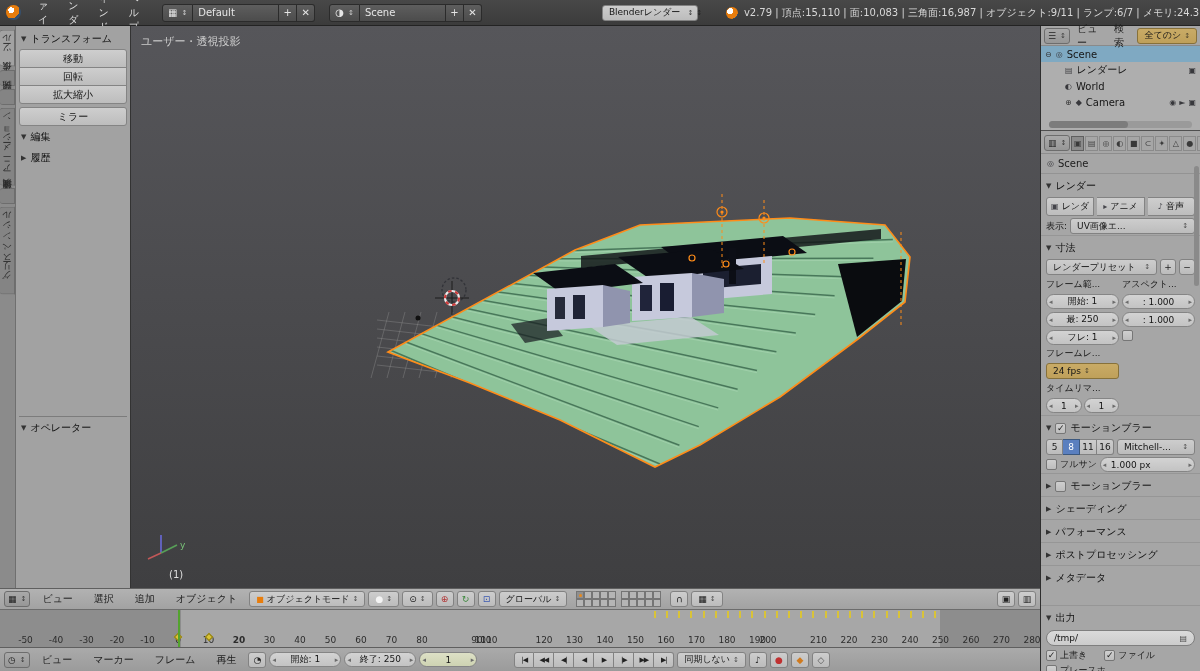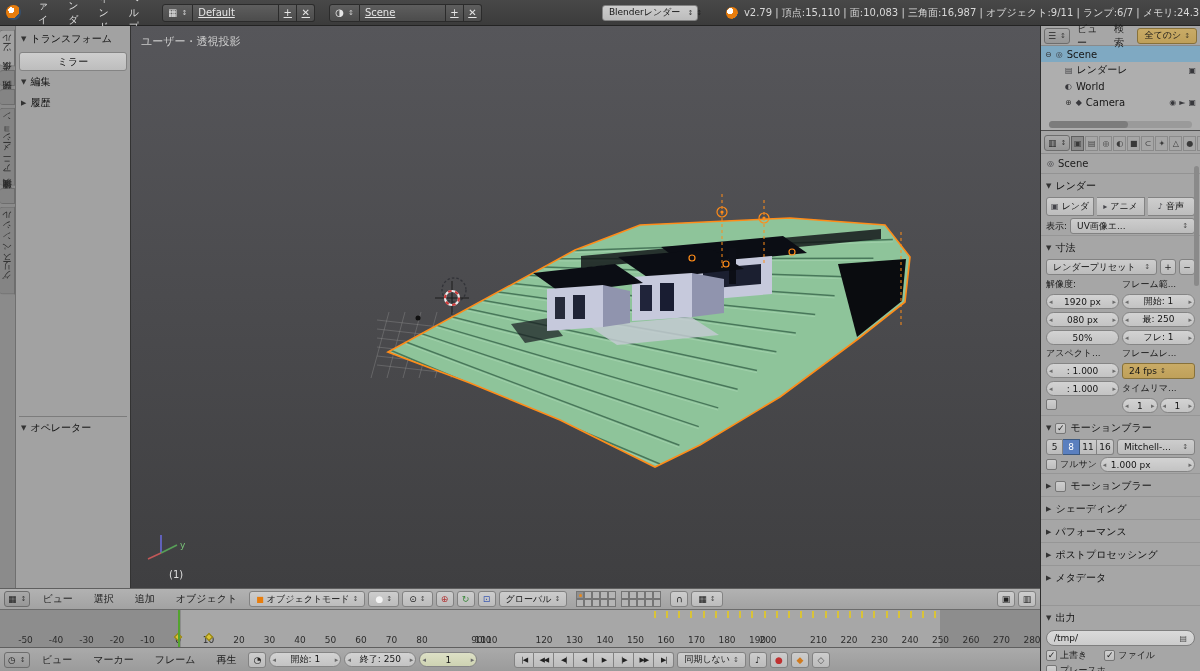--- a/index.html
+++ b/index.html
@@ -12,21 +12,21 @@
   .menu{padding:3px 9px;color:#dedede;cursor:default;}
   .menu.dark{color:#1d1d1d;}
   .blogo{width:15px;height:15px;border-radius:50%;margin-right:6px;flex:0 0 auto;
     background:radial-gradient(circle at 35% 35%, #ffffff 0 3px, #e87d0d 3px 8px, #35506e 8px);}
   .blogo.small{width:12px;height:12px;margin:0 4px 0 26px;}
   .grp{display:flex;margin-left:12px;}
   .tbx{background:linear-gradient(#5e5e5e,#4c4c4c);border:1px solid #2b2b2b;color:#e6e6e6;font-size:10px;
     height:18px;display:flex;align-items:center;padding:0 5px;}
   .grp .tbx:first-child{border-radius:3px 0 0 3px;}
   .grp .tbx:last-child{border-radius:0 3px 3px 0;}
-  .grp .tbx+.tbx{border-left:0;text-decoration:underline;}
+  .grp .tbx+.tbx{border-left:0;}
   .tbx.val{min-width:86px;}
   .tbx.sq{width:18px;justify-content:center;}
   .tbx.dd{border-radius:3px;}
   .engine{margin-left:118px;min-width:96px;justify-content:space-between;}
   .ud{font-size:7px;margin-left:4px;opacity:.8;}
   .stats{color:#d8d8d8;font-size:10px;white-space:nowrap;}
 
   
   .vtabs{position:absolute;left:0;top:26px;width:16px;height:562px;background:#8b8b8b;padding-top:4px;
     display:flex;flex-direction:column;gap:3px;border-right:1px solid #6f6f6f;}
@@ -198,20 +198,25 @@
       <div class="vtab">アニメーション</div>
       <div class="vtab">物理演算</div>
       <div class="vtab">グリースペンシル</div>
     </div>
 
   <div class="shelf">
     <div class="phead">
         <span class="tri">▼</span>
         <span>トランスフォーム</span>
       </div>
+    <div class="bgroup">
+      <button class="sb">移動</button>
+      <button class="sb">回転</button>
+      <button class="sb">拡大縮小</button>
+    </div>
     <button class="sb solo">ミラー</button>
     <div class="phead">
         <span class="tri">▼</span>
         <span>編集</span>
       </div>
     <div class="phead">
         <span class="tri">▶</span>
         <span>履歴</span>
       </div>
     <div class="grow"></div>
@@ -399,21 +404,21 @@
 
   <div class="ruler">
       <div class="range" style="left: 181.05px; width: 759.45px;"></div>
       <span class="tick" style="left: 25.5px; text-align: right;">-50</span>
       <span class="tick" style="left: 56px;">-40</span>
       <span class="tick" style="left: 86.5px;">-30</span>
       <span class="tick" style="left: 117px;">-20</span>
       <span class="tick" style="left: 147.5px;">-10</span>
       <span class="tick" style="left: 178px;">0</span>
       <span class="tick" style="left: 208.5px;">10</span>
-      <span class="tick" style="left: 239px;">20</span>
+      <span class="tick" style="left: 239px; font-weight: bold;">20</span>
       <span class="tick" style="left: 269.5px;">30</span>
       <span class="tick" style="left: 300px;">40</span>
       <span class="tick" style="left: 330.5px;">50</span>
       <span class="tick" style="left: 361px;">60</span>
       <span class="tick" style="left: 391.5px;">70</span>
       <span class="tick" style="left: 422px;">80</span>
       <span class="tick" style="left: 477px;">90</span>
       <span class="tick" style="left: 483px;">100</span>
       <span class="tick" style="left: 489px;">110</span>
       <span class="tick" style="left: 544px; margin-top: 16px;">120</span>
@@ -590,32 +595,20 @@
         </div>
       <div class="prow">
         <button class="dd flex1">
             <span>レンダープリセット</span>
           </button>
         <button class="sqb">+</button>
         <button class="sqb">−</button>
       </div>
       <div class="cols">
         <div class="col">
-          <span class="plabel">解像度:</span>
-          <div class="nf">
-              <span>1920 px</span>
-            </div>
-          <div class="nf">
-              <span>080 px</span>
-            </div>
-          <div class="nf plain">
-              <span>50%</span>
-            </div>
-        </div>
-        <div class="col">
           <span class="plabel">フレーム範...</span>
           <div class="nf">
               <span>開始: 1</span>
             </div>
           <div class="nf">
               <span>最: 250</span>
             </div>
           <div class="nf">
               <span>フレ: 1</span>
             </div>

